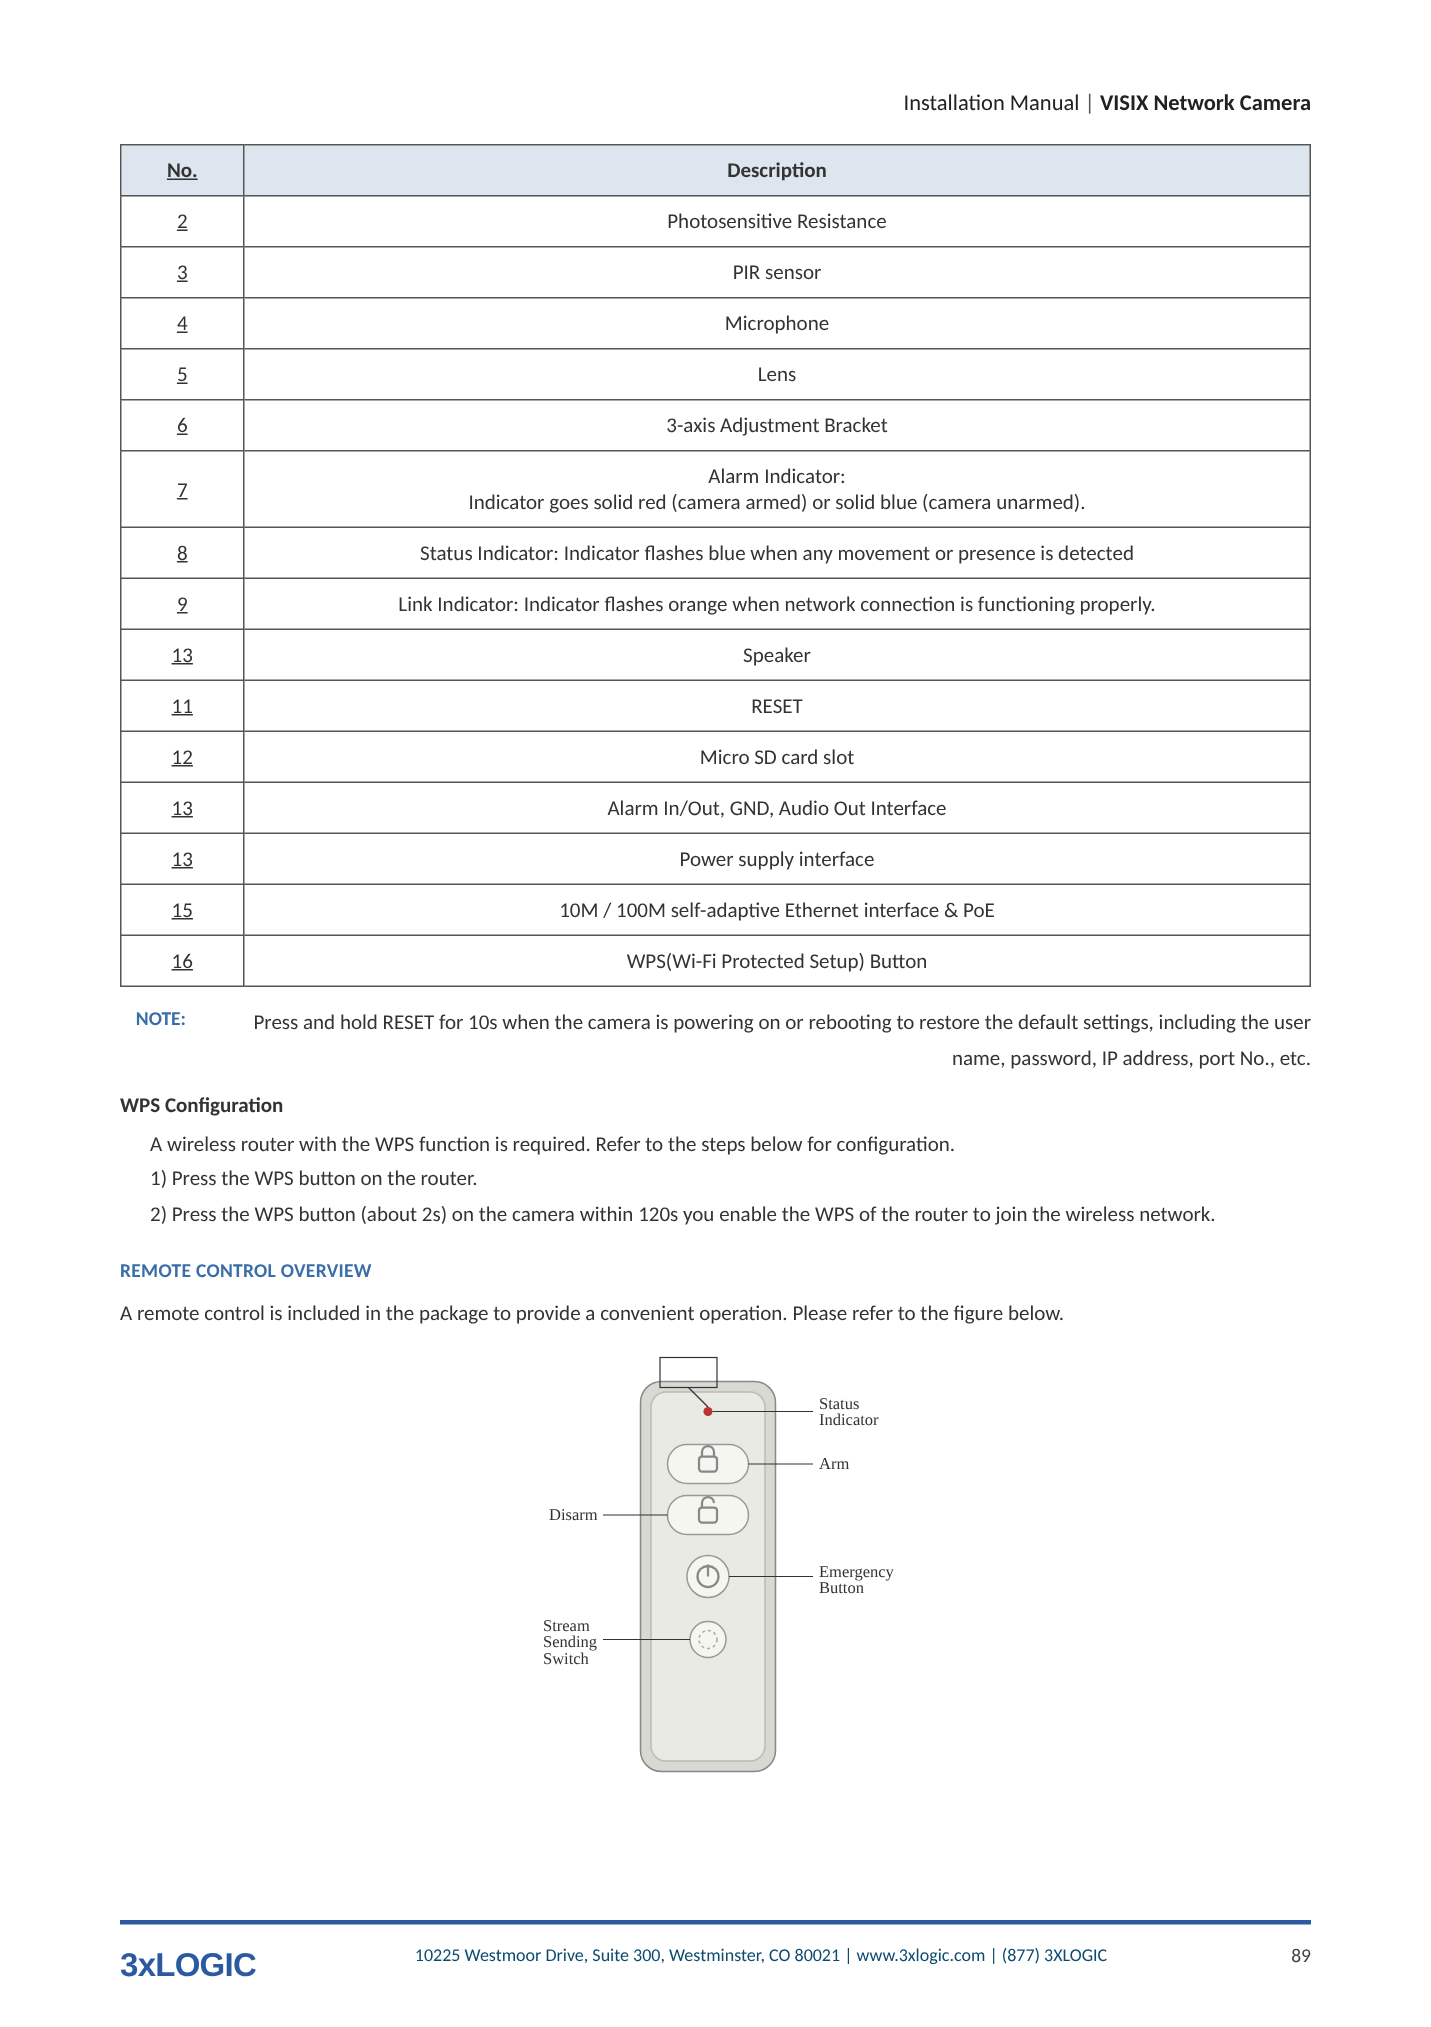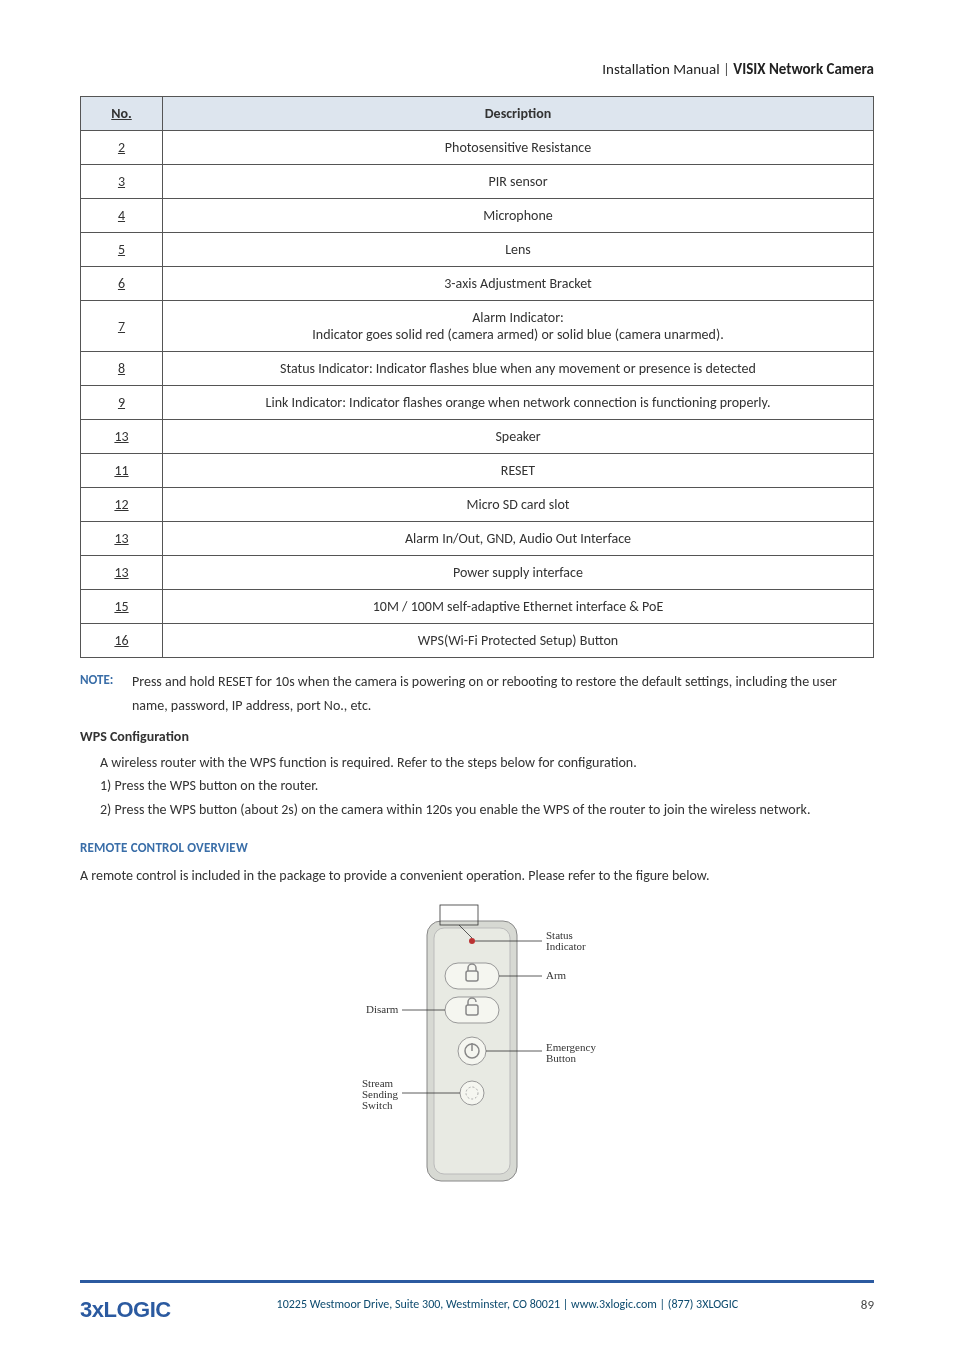--- a/index.html
+++ b/index.html
@@ -32,21 +32,21 @@
     padding: 8px 10px;
     text-align: center;
     font-size: 14px;
     vertical-align: middle;
   }
   th {
     background: #dde5ee;
     font-weight: bold;
   }
   th.no-col, td.no-col { width: 82px; text-decoration: underline; }
-  .note-row { margin: 6px 0 8px 0; display: flex; align-items: flex-start; }
+  .note-row { margin: 6px 0 8px 0; display: flex; align-items: flex-start; text-align: right; }
   .note-label { color: #3a6ea8; font-weight: bold; font-size: 13px; margin-right: 8px; min-width: 44px; padding-top: 2px; }
   .note-text { font-size: 14px; line-height: 1.7; }
   .section-bold { font-weight: bold; margin: 10px 0 6px 0; font-size: 14px; }
   .indented { margin-left: 20px; line-height: 1.7; }
   .indented .bolditalic { font-weight: bold; font-style: italic; }
   .sub-heading { color: #3a6ea8; font-weight: bold; font-size: 13px; margin: 18px 0 10px 0; letter-spacing: 0.2px; }
   .body-text { font-size: 14px; margin: 6px 0 14px 0; line-height: 1.6; }
   .figure-wrap {
     display: flex;
     justify-content: center;

